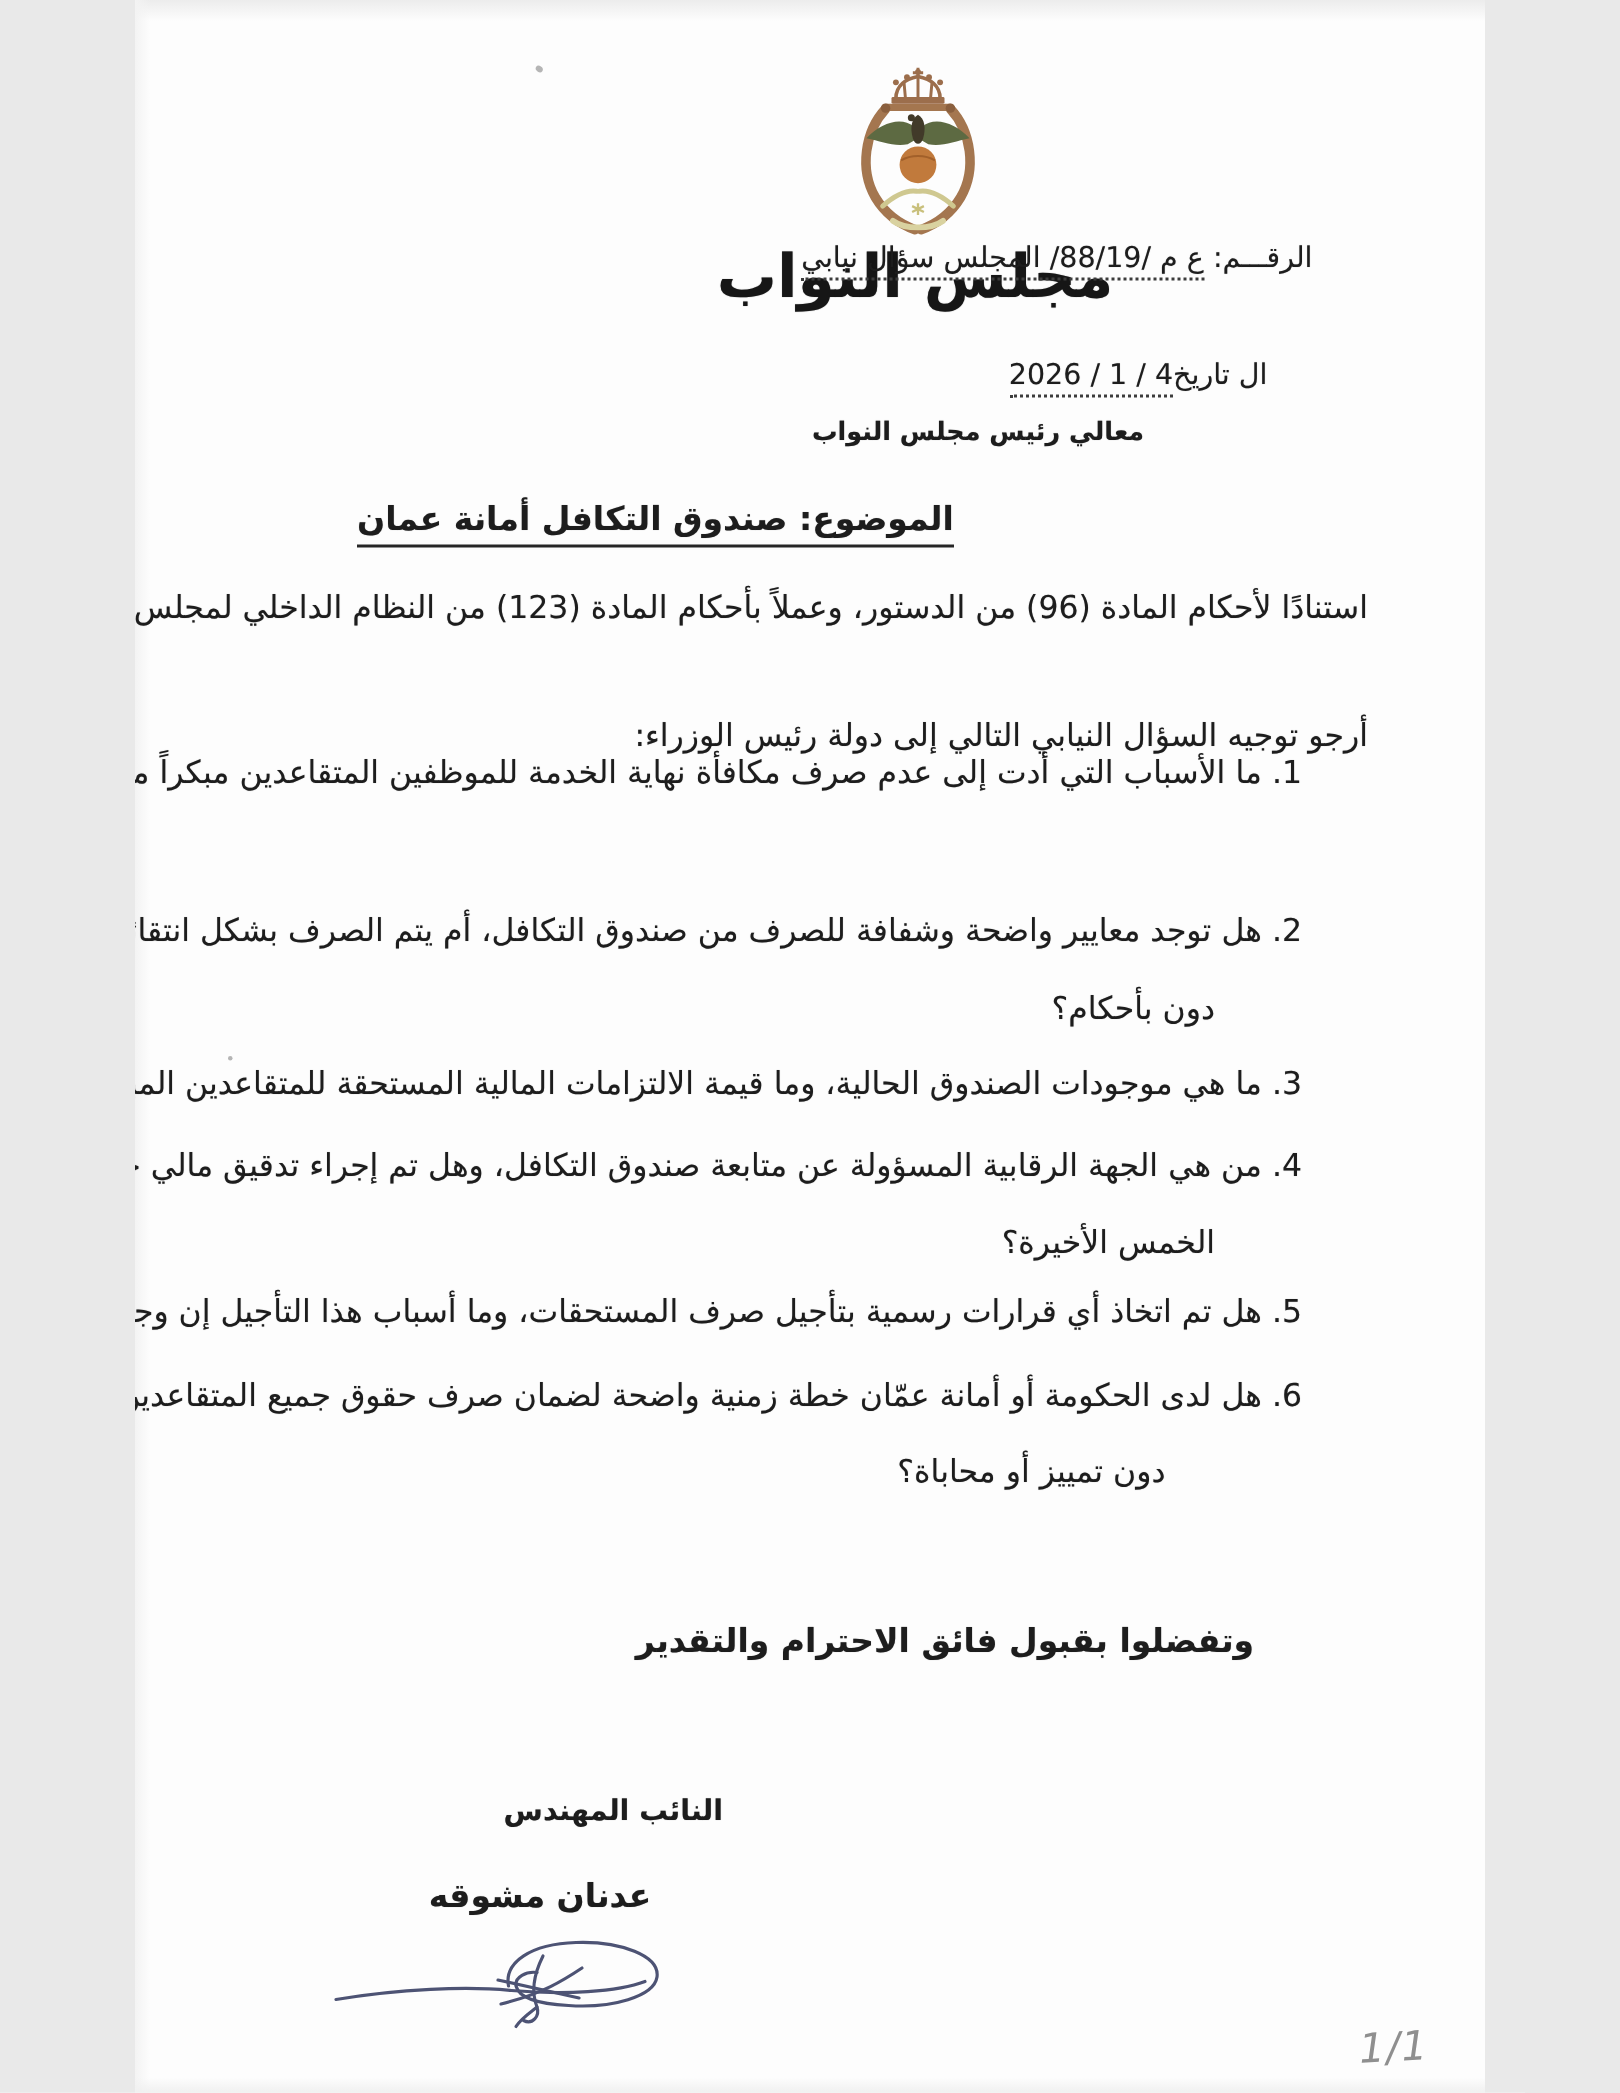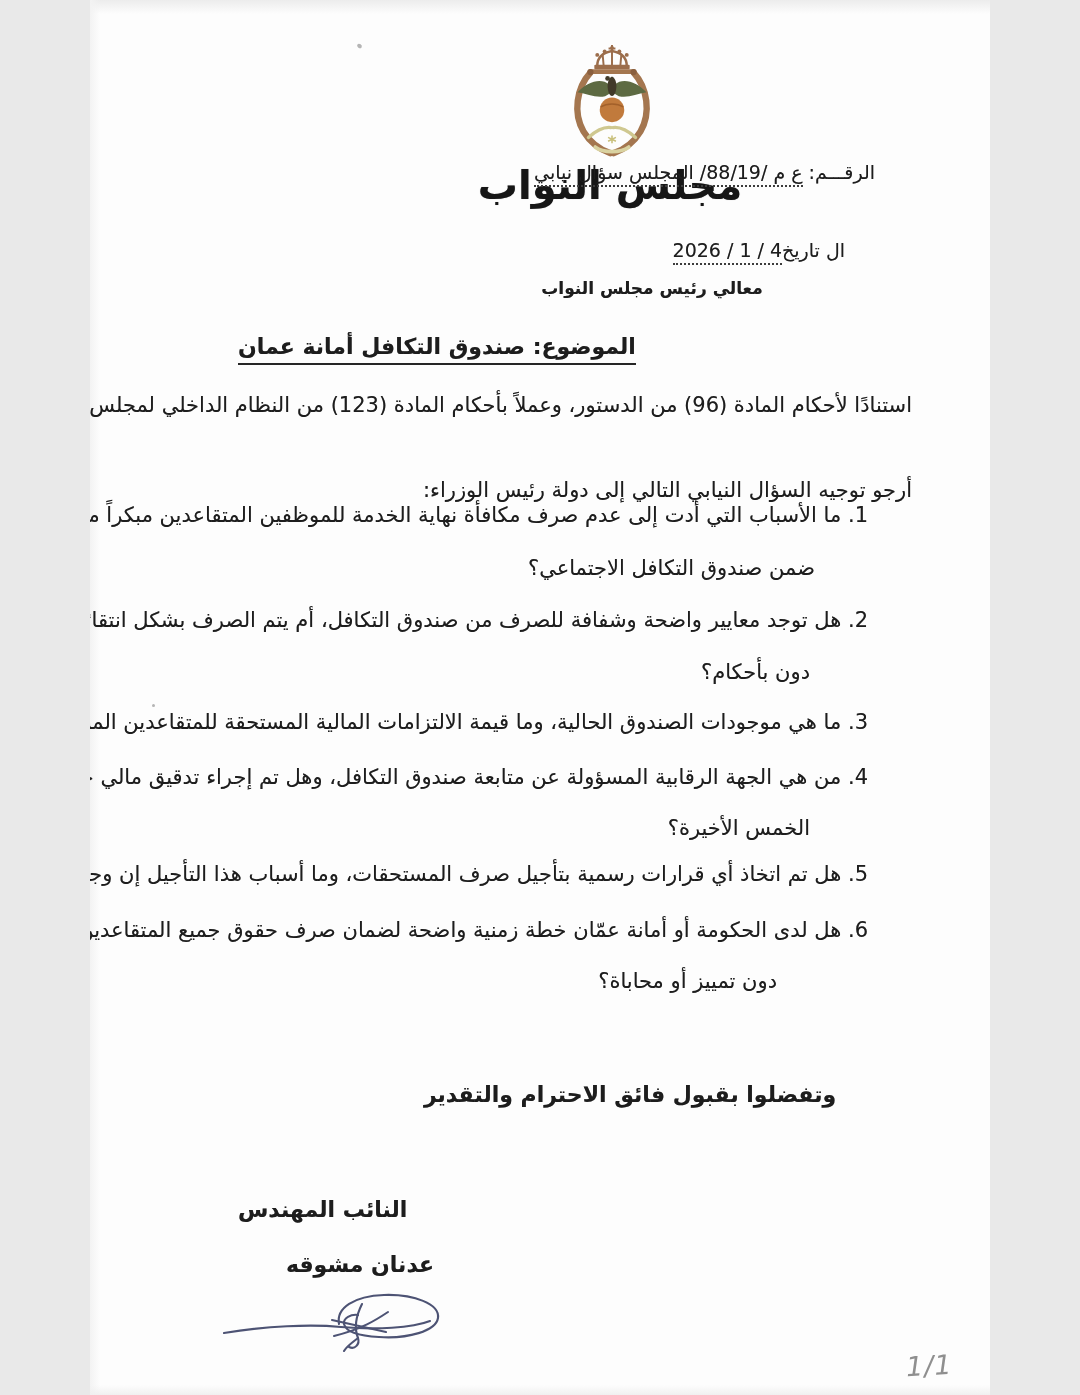--- a/index.html
+++ b/index.html
@@ -55,22 +55,22 @@
     text-shadow:0 0 0.6px rgba(0,0,0,.38);
     margin-left:48px;
   }
   .subject .u{border-bottom:2.5px solid #262626;padding-bottom:4px;}
 
   .closing{
     position:absolute;top:1078px;left:0;width:1080px;text-align:center;
     direction:rtl;font-size:22px;font-weight:bold;line-height:1.5;
     text-shadow:0 0 0.6px rgba(0,0,0,.38);
   }
-  .sig-title{position:absolute;top:1193px;left:148px;width:244px;text-align:left;
-    direction:rtl;font-size:22px;font-weight:bold;line-height:1.5;
+  .sig-title{position:absolute;top:1193px;left:148px;width:244px;text-align:right;
+    direction:rtl;font-size:19px;font-weight:bold;line-height:1.5;
     text-shadow:0 0 0.6px rgba(0,0,0,.38);}
   .sig-name{position:absolute;top:1248px;left:148px;width:244px;text-align:center;
     direction:rtl;font-size:22px;font-weight:bold;line-height:1.5;
     text-shadow:0 0 0.6px rgba(0,0,0,.38);}
   .sig-svg{position:absolute;left:126px;top:1284px;}
 
   .pagenum{
     position:absolute;right:38px;top:1350px;
     font-size:27px;font-style:italic;color:#8f8f8f;
     transform:rotate(-3deg);letter-spacing:1px;
@@ -141,21 +141,20 @@
     <span class="u">الموضوع: صندوق التكافل أمانة عمان</span>
   </div>
 
   <div class="line sz-body" style="top:390px;right:78px;">استنادًا لأحكام المادة (96) من الدستور، وعملاً بأحكام المادة (123) من النظام الداخلي لمجلس النواب،</div>
   <div class="line sz-body" style="top:443px;right:78px;margin-top:32px;">أرجو توجيه السؤال النيابي التالي إلى دولة رئيس الوزراء:</div>
 
   <div class="line sz-body" style="top:500px;right:122px;">
     <span class="qnum">1.</span>
     <span>ما الأسباب التي أدت إلى عدم صرف مكافأة نهاية الخدمة للموظفين المتقاعدين مبكراً من أمانة عمّان</span>
   </div>
-  <div class="line sz-body" style="top:553px;right:175px;">ضمن صندوق التكافل الاجتماعي؟</div>
 
   <div class="line sz-body" style="top:605px;right:122px;">
     <span class="qnum">2.</span>
     <span>هل توجد معايير واضحة وشفافة للصرف من صندوق التكافل، أم يتم الصرف بشكل انتقائي لأشخاص</span>
   </div>
   <div class="line sz-body" style="top:657px;right:180px;">دون بأحكام؟</div>
 
   <div class="line sz-body" style="top:707px;right:122px;">
     <span class="qnum">3.</span>
     <span>ما هي موجودات الصندوق الحالية، وما قيمة الالتزامات المالية المستحقة للمتقاعدين المبكرين؟</span>

